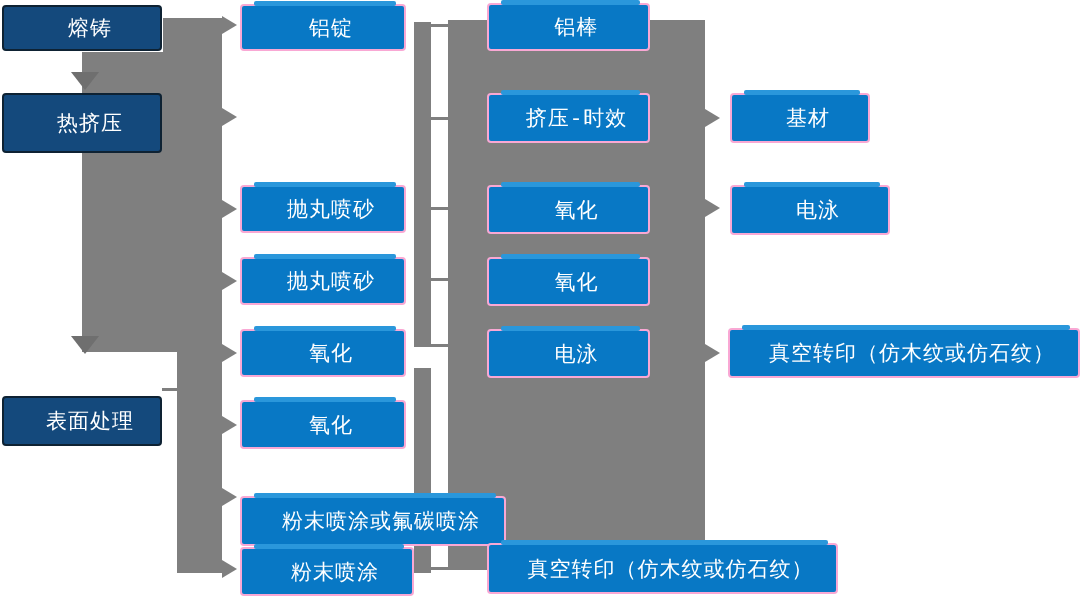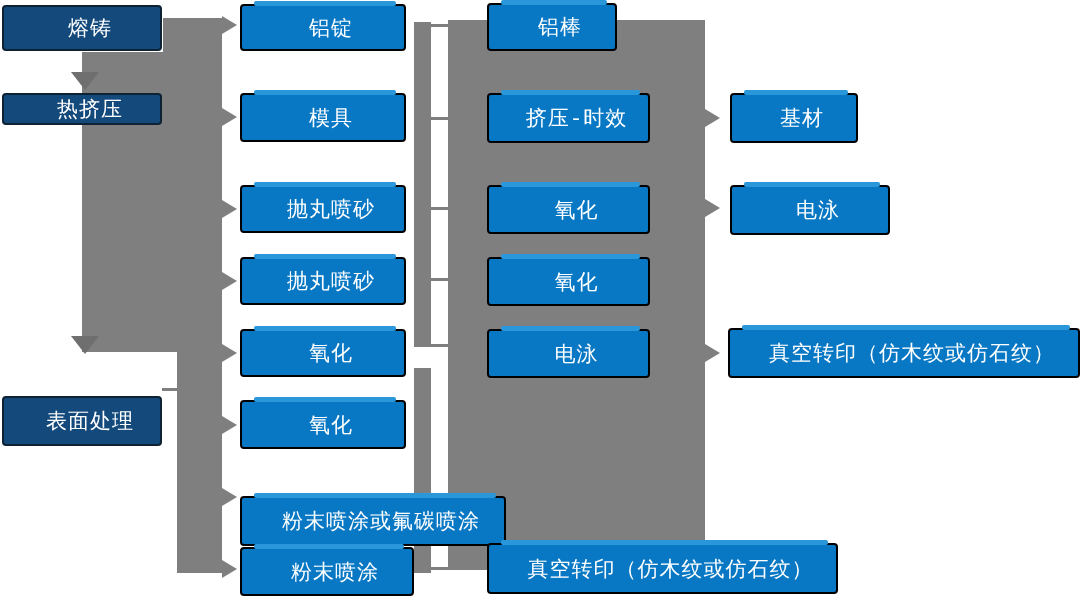--- a/index.html
+++ b/index.html
@@ -19,21 +19,21 @@
     border-left:14px solid transparent;border-right:14px solid transparent;
     border-top:18px solid #6f6f6f;
   }
   
   .box{
     position:absolute;z-index:1;display:flex;align-items:center;justify-content:center;
     color:#ffffff;font-size:21px;letter-spacing:1px;border-radius:4px;
     box-sizing:border-box;white-space:nowrap;padding-left:16px;
   }
   .box.light{
-    background:#0878c5;border:2px solid #000000;
+    background:#0878c5;border:2px solid #f9a8d4;
   }
   .box.light::before{
     content:"";position:absolute;top:-5px;left:12px;right:8px;height:5px;
     background:#2a97db;z-index:-1;border-radius:2px;
   }
   .box.dark{
     background:#14497c;border:2px solid #0e2233;
   }
 </style>
 </head>
@@ -69,72 +69,69 @@
 
   <div class="gray" style="left:448px;top:20px;width:257px;height:550px;"></div>
 
   <div class="arrow-right" style="left:705px;top:109px;"></div>
   <div class="arrow-right" style="left:705px;top:199px;"></div>
   <div class="arrow-right" style="left:705px;top:344px;"></div>
 
   <div class="box dark" style="left:2px;top:5px;width:160px;height:46px;">
     <span>熔铸</span>
   </div>
-  <div class="box dark" style="left:2px;top:93px;width:160px;height:32px;">
+  <div class="box dark" style="left:2px;top:93px;width:160px;height:60px;">
     <span>热挤压</span>
   </div>
   <div class="box dark" style="left:2px;top:364px;width:160px;height:50px;margin-top:32px;">
     <span>表面处理</span>
   </div>
 
   <div class="box light" style="left:240px;top:4px;width:166px;height:47px;">
     <span>铝锭</span>
-  </div>
-  <div class="box light" style="left:240px;top:93px;width:166px;height:49px;">
-    <span>模具</span>
   </div>
   <div class="box light" style="left:240px;top:185px;width:166px;height:48px;">
     <span>抛丸喷砂</span>
   </div>
   <div class="box light" style="left:240px;top:257px;width:166px;height:48px;">
     <span>抛丸喷砂</span>
   </div>
   <div class="box light" style="left:240px;top:329px;width:166px;height:48px;">
     <span>氧化</span>
   </div>
   <div class="box light" style="left:240px;top:400px;width:166px;height:49px;">
     <span>氧化</span>
   </div>
   <div class="box light" style="left:240px;top:496px;width:266px;height:50px;">
     <span>粉末喷涂或氟碳喷涂</span>
   </div>
   <div class="box light" style="left:240px;top:547px;width:174px;height:49px;">
     <span>粉末喷涂</span>
   </div>
 
-  <div class="box light" style="left:487px;top:3px;width:130px;height:48px;">
+  <div class="box light" style="left:487px;top:3px;width:163px;height:48px;">
     <span>铝棒</span>
   </div>
   <div class="box light" style="left:487px;top:93px;width:163px;height:50px;font-family:Liberation Mono, monospace;">
     <span>挤压-时效</span>
   </div>
   <div class="box light" style="left:487px;top:185px;width:163px;height:49px;">
     <span>氧化</span>
   </div>
   <div class="box light" style="left:487px;top:257px;width:163px;height:49px;">
     <span>氧化</span>
   </div>
   <div class="box light" style="left:487px;top:329px;width:163px;height:49px;">
     <span>电泳</span>
   </div>
   <div class="box light" style="left:487px;top:543px;width:351px;height:51px;">
     <span>真空转印（仿木纹或仿石纹）</span>
   </div>
 
-  <div class="box light" style="left:730px;top:93px;width:128px;height:50px;">
+  <div class="box light" style="left:730px;top:93px;width:140px;height:50px;">
     <span>基材</span>
   </div>
   <div class="box light" style="left:730px;top:185px;width:160px;height:50px;">
     <span>电泳</span>
   </div>
   <div class="box light" style="left:728px;top:328px;width:352px;height:50px;">
     <span>真空转印（仿木纹或仿石纹）</span>
   </div>
 
 </div>

